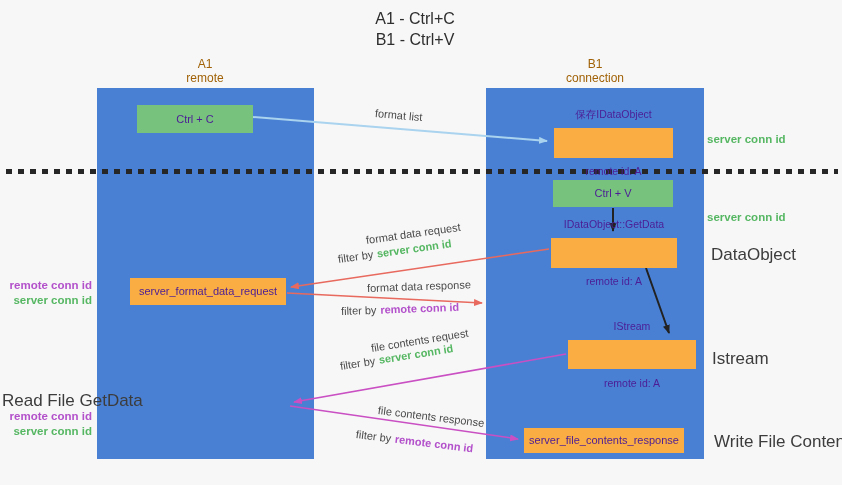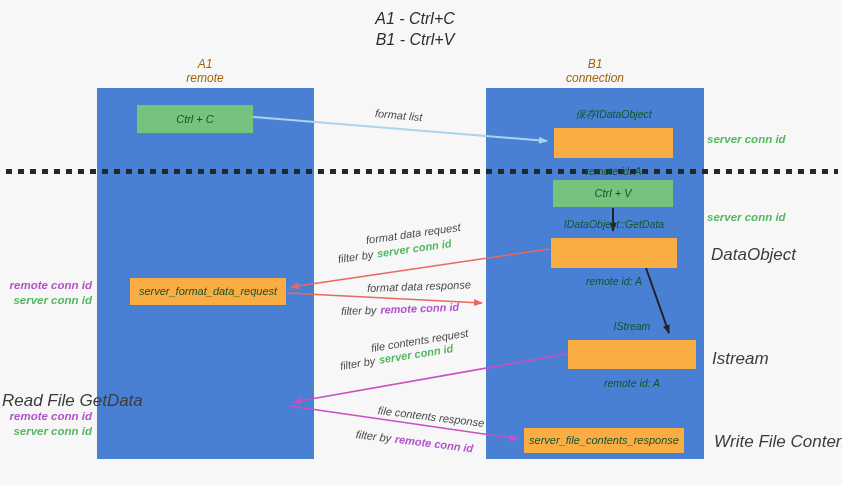--- a/index.html
+++ b/index.html
@@ -1,34 +1,34 @@
 <!DOCTYPE html>
 <html><head>
 <meta charset="utf-8">
 <style>
   html,body{margin:0;padding:0;background:#f7f7f7;font-family:"Liberation Sans",sans-serif;}
-  #stage{position:relative;width:842px;height:485px;background:#f7f7f7;overflow:hidden;font-style:italic;}
+  #stage{position:relative;width:842px;height:485px;background:#f7f7f7;overflow:hidden;}
 
   .title{position:absolute;left:300px;top:8px;width:230px;text-align:center;
          font-size:16px;line-height:21px;color:#2e2e2e;}
 
   .col-header{position:absolute;width:220px;text-align:center;font-size:12px;
               line-height:14px;color:#a16207;}
   #colA-header{left:96px;top:57px;width:218px;}
   #colB-header{left:486px;top:57px;width:218px;}
 
   .column{position:absolute;top:88px;height:371px;background:#4a80d4;}
   #colA{left:97px;width:217px;}
   #colB{left:486px;width:218px;}
 
   .dotted-line{position:absolute;left:6px;top:169px;width:832px;height:5px;
     background:repeating-linear-gradient(90deg,#262626 0 6px,transparent 6px 12px);}
 
   .node{position:absolute;display:flex;flex-direction:column;align-items:center;
-        justify-content:center;color:#14532d;text-align:right;}
+        justify-content:center;color:#4c1d95;text-align:right;}
   .node .l1{font-size:11px;line-height:13px;}
   .node .l2{font-size:10.5px;line-height:13px;}
   .green-node{background:#77c37e;}
   .orange-node{background:#f9ad43;gap:44px;}
 
   #node-ctrl-c{left:137px;top:105px;width:116px;height:28px;}
   #node-save-obj{left:554px;top:128px;width:119px;height:30px;}
   #node-ctrl-v{left:553px;top:180px;width:120px;height:27px;}
   #node-getdata{left:551px;top:238px;width:126px;height:30px;}
   #node-format-req{left:130px;top:278px;width:156px;height:27px;}

